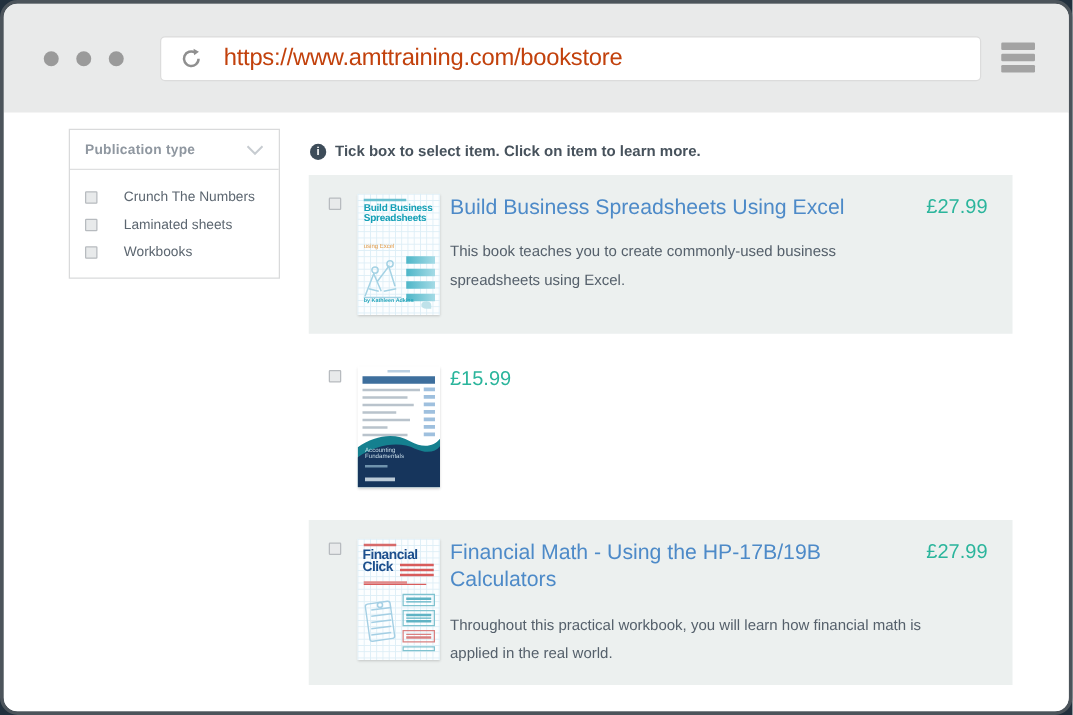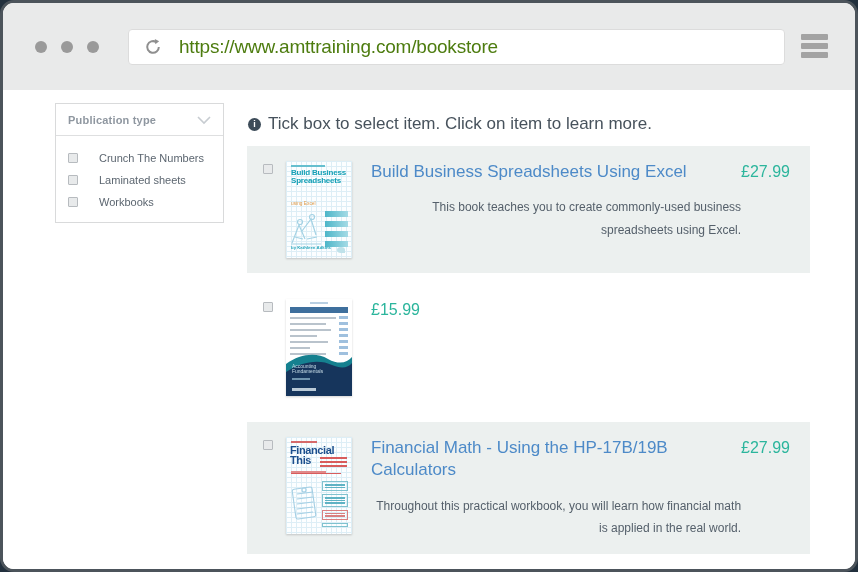--- a/index.html
+++ b/index.html
@@ -26,21 +26,21 @@
   .dots { display: flex; gap: 14px; margin-left: 32px; }
   .dot { width: 12px; height: 12px; border-radius: 50%; background: #9a9a9a; }
   .url-bar {
     position: absolute; left: 125px; top: 26px;
     width: 657px; height: 36px;
     background: #ffffff; border: 1px solid #dcdcdc; border-radius: 4px;
     display: flex; align-items: center; padding: 0 14px;
   }
   .reload { width: 20px; height: 20px; flex: none; }
   .url-text {
-    margin-left: 16px; font-size: 19px; color: #4d7c0f; letter-spacing: -0.2px;
+    margin-left: 16px; font-size: 19px; color: #c2410c; letter-spacing: -0.2px;
     white-space: nowrap; overflow: hidden;
   }
   .hamburger { position: absolute; right: 27px; top: 31px; width: 27px; }
   .hamburger i { display: block; height: 6px; background: #a3a3a3; margin-bottom: 3px; border-radius: 1px; }
   
   .content { flex: 1; background: #ffffff; display: flex; padding: 13px 0 0 52px; align-items: flex-start; }
   
   .sidebar { width: 169px; flex: none; border: 1px solid #d9dadb; background: #ffffff; }
   .sb-header { display: flex; align-items: center; justify-content: space-between; padding: 10px 12px 9px 12px; border-bottom: 1px solid #dedfe0; }
   .sb-header-label { font-size: 11px; font-weight: bold; color: #8f97a0; letter-spacing: 0.2px; }
@@ -61,29 +61,29 @@
     font-size: 11px; font-weight: bold; letter-spacing: 0.3px;
     padding: 0 13px;
   }
   .add-btn .cart { margin-left: auto; }
   .info-line { display: flex; align-items: center; gap: 7px; margin: 11px 0 0 1px; }
   .info-icon {
     width: 13px; height: 13px; border-radius: 50%; background: #3d4c59; flex: none;
     color: #ffffff; font-size: 9px; font-weight: bold; font-style: normal;
     display: flex; align-items: center; justify-content: center;
   }
-  .info-text { font-size: 17px; color: #47525c; }
+  .info-text { font-size: 12px; color: #47525c; font-weight: bold; }
   .products { margin-top: 12px; }
   .product { display: flex; align-items: flex-start; padding: 15px 20px 15px 16px; margin-bottom: 11px; cursor: pointer; background: #ffffff; }
   .product.highlight { background: #ecf0ef; }
   .product .cb { margin-top: 3px; }
-  .pinfo { flex: 1; margin-left: 19px; display: flex; }
+  .pinfo { flex: 1; margin-left: 8px; display: flex; }
   .ptext { flex: 1; }
   .ptitle { font-size: 17px; color: #4d8ac8; line-height: 1.32; max-width: 345px; }
-  .pdesc { font-size: 12px; color: #55606b; line-height: 1.85; margin-top: 13px; max-width: 400px; text-align: right; }
+  .pdesc { font-size: 12px; color: #55606b; line-height: 1.85; margin-top: 13px; max-width: 400px; }
   .pprice { font-size: 16px; color: #2bb59c; flex: none; margin-top: 2px; }
   
   .cover {
     width: 66px; height: 97px; flex: none; margin-left: 13px; position: relative;
     background: #ffffff; box-shadow: 0 1px 2px rgba(0,0,0,0.18); overflow: hidden;
   }
   .grid-bg {
     background-color: #fcfeff;
     background-image: linear-gradient(#ddeef6 1px, transparent 1px),
                       linear-gradient(90deg, #ddeef6 1px, transparent 1px);
@@ -262,21 +262,21 @@
           </div>
           <div class="pinfo">
             <div class="pprice">£15.99</div>
           </div>
         </div>
 
         <div class="product highlight">
           <input type="checkbox" class="cb" style="">
           <div class="cover grid-bg">
             <div class="c3-topline"></div>
-            <div class="c3-title">Financial This</div>
+            <div class="c3-title">Financial Click</div>
             <div class="c3-redblock">
                 <i></i>
                 <i></i>
                 <i></i>
               </div>
             <div class="c3-redline"></div>
             <svg class="c3-art" width="34" height="42" viewBox="0 0 34 42">
               <g fill="none" stroke="#a4cfe4" stroke-width="1.1">
                 <rect x="6" y="6" width="20" height="30" rx="2" transform="rotate(-8 16 21)"></rect>
                 <path d="M9 12 l16 -2 M9 17 l16 -2 M9 22 l16 -2 M9 27 l16 -2 M9 32 l16 -2"></path>

